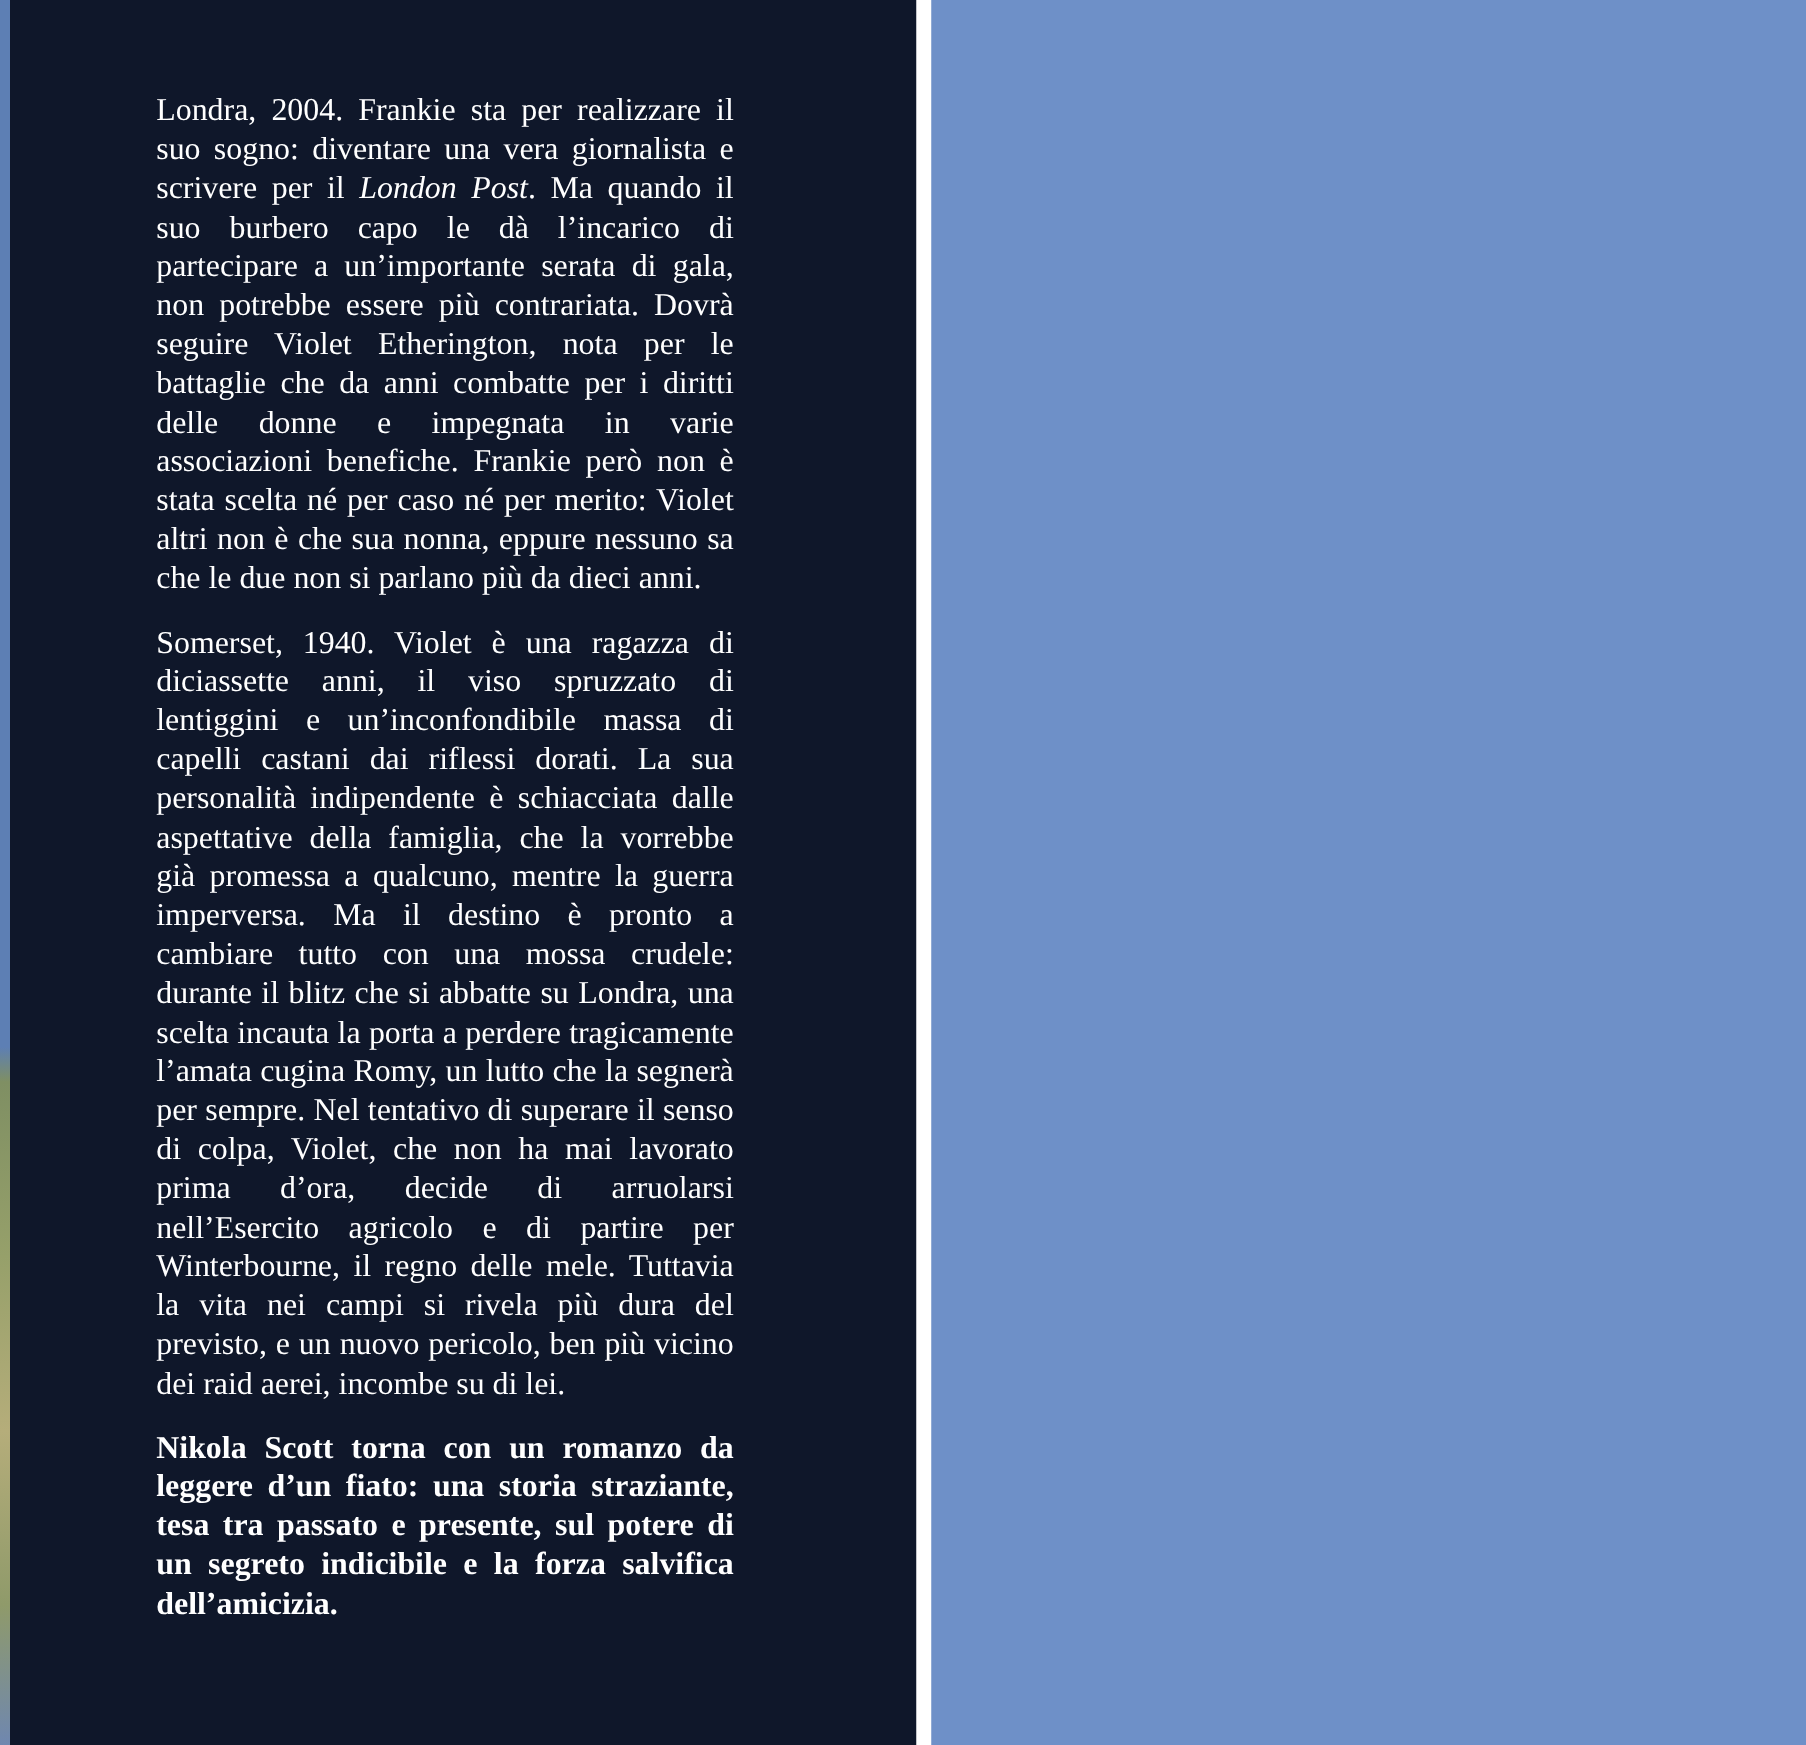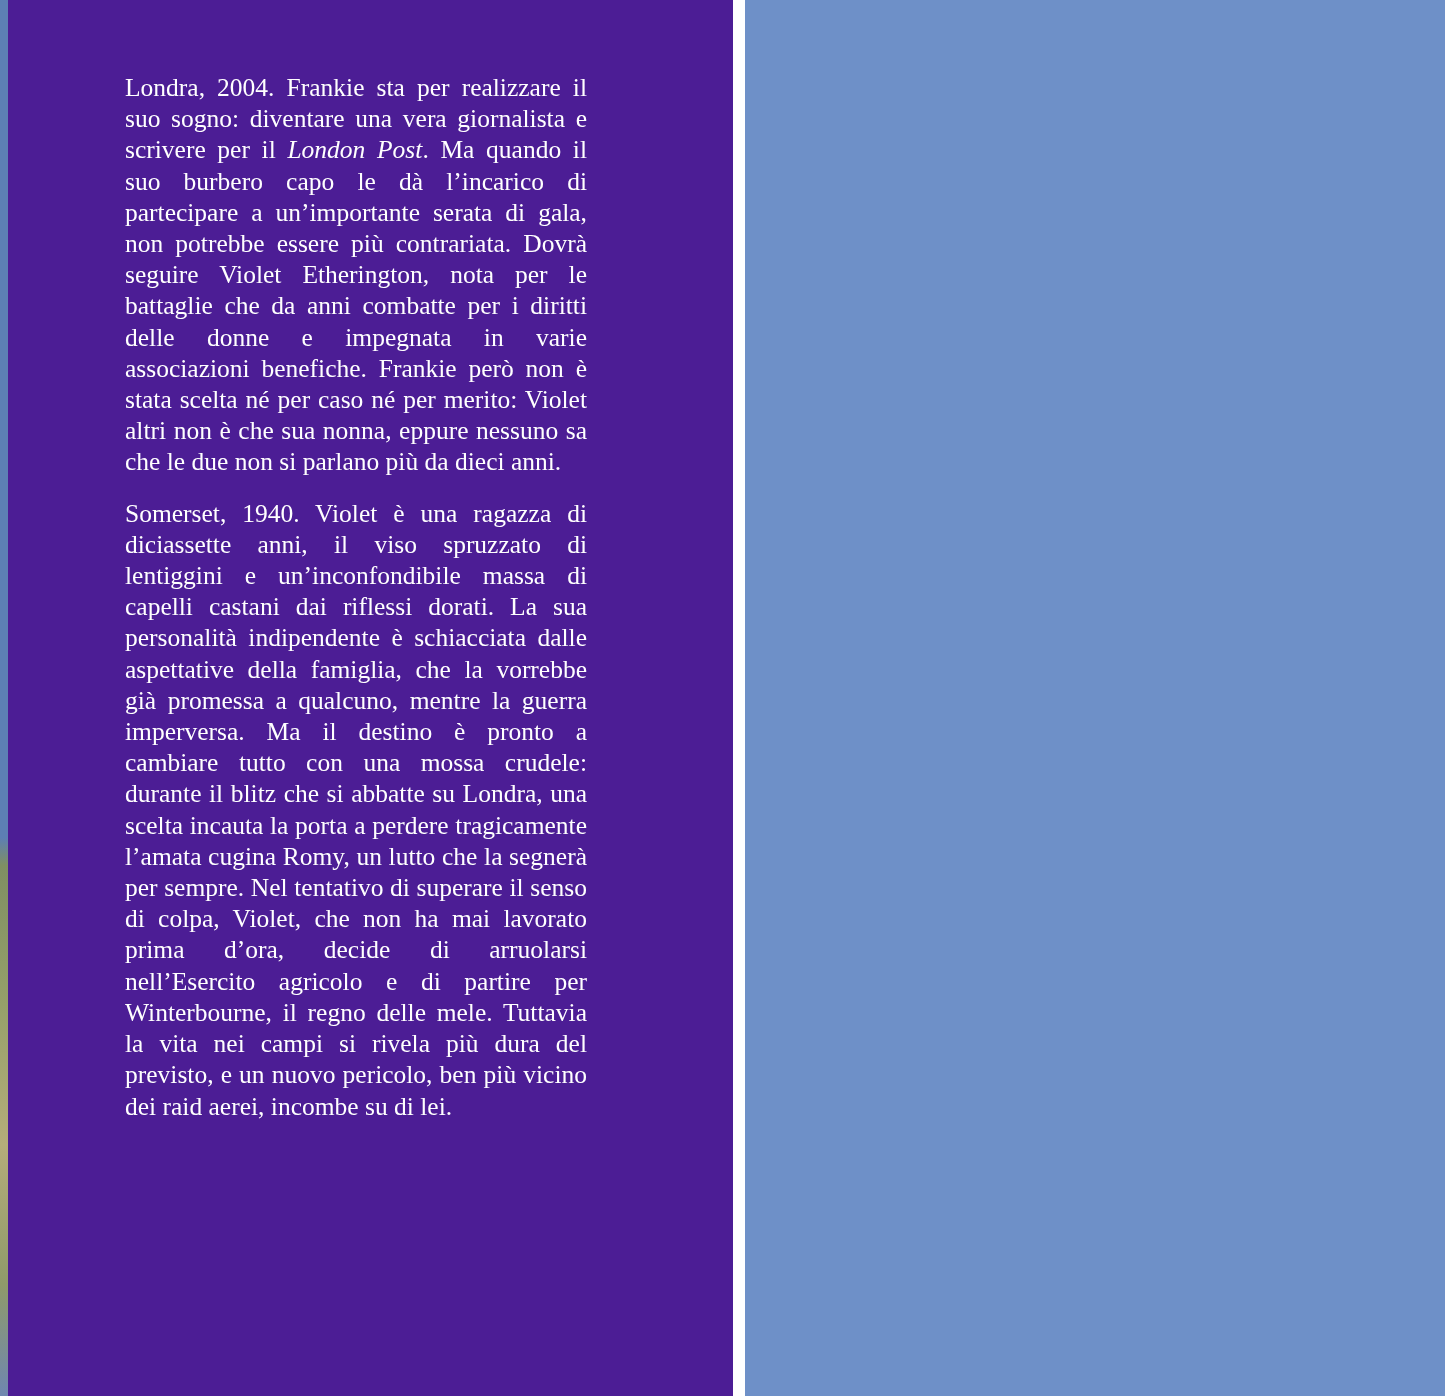--- a/index.html
+++ b/index.html
@@ -17,21 +17,21 @@
     position: relative;
     width: 1445px;
     height: 1396px;
     display: flex;
   }
   
   .panel-left {
     position: relative;
     width: 733px;
     height: 1396px;
-    background: #4c1d95;
+    background: #0f172a;
     box-sizing: border-box;
   }
   
   .gutter {
     width: 12px;
     height: 1396px;
     background: #ffffff;
   }
   .panel-right {
     position: relative;
@@ -78,20 +78,21 @@
 <body>
 
 <div class="page">
 
   <div class="panel-left">
     <div class="edge-strip"></div>
 
     <div class="blurb">
       <p><span>Londra, 2004. Frankie sta per realizzare il suo sogno: diventare una vera giornalista e scrivere per il </span><em>London Post</em><span>. Ma quando il suo burbero capo le dà l’incarico di partecipare a un’importante serata di gala, non potrebbe essere più contrariata. Dovrà seguire Violet Etherington, nota per le battaglie che da anni combatte per i diritti delle donne e impegnata in varie associazioni benefiche. Frankie però non è stata scelta né per caso né per merito: Violet altri non è che sua nonna, eppure nessuno sa che le due non si parlano più da dieci anni.</span></p>
       <p>Somerset, 1940. Violet è una ragazza di diciassette anni, il viso spruzzato di lentiggini e un’inconfondibile massa di capelli castani dai riflessi dorati. La sua personalità indipendente è schiacciata dalle aspettative della famiglia, che la vorrebbe già promessa a qualcuno, mentre la guerra imperversa. Ma il destino è pronto a cambiare tutto con una mossa crudele: durante il blitz che si abbatte su Londra, una scelta incauta la porta a perdere tragicamente l’amata cugina Romy, un lutto che la segnerà per sempre. Nel tentativo di superare il senso di colpa, Violet, che non ha mai lavorato prima d’ora, decide di arruolarsi nell’Esercito agricolo e di partire per Winterbourne, il regno delle mele. Tuttavia la vita nei campi si rivela più dura del previsto, e un nuovo pericolo, ben più vicino dei raid aerei, incombe su di lei.</p>
+      <p class="bold">Nikola Scott torna con un romanzo da leggere d’un fiato: una storia straziante, tesa tra passato e presente, sul potere di un segreto indicibile e la forza salvifica dell’amicizia.</p>
     </div>
   </div>
 
   <div class="gutter"></div>
 
   <div class="panel-right">
     
 
     
 

